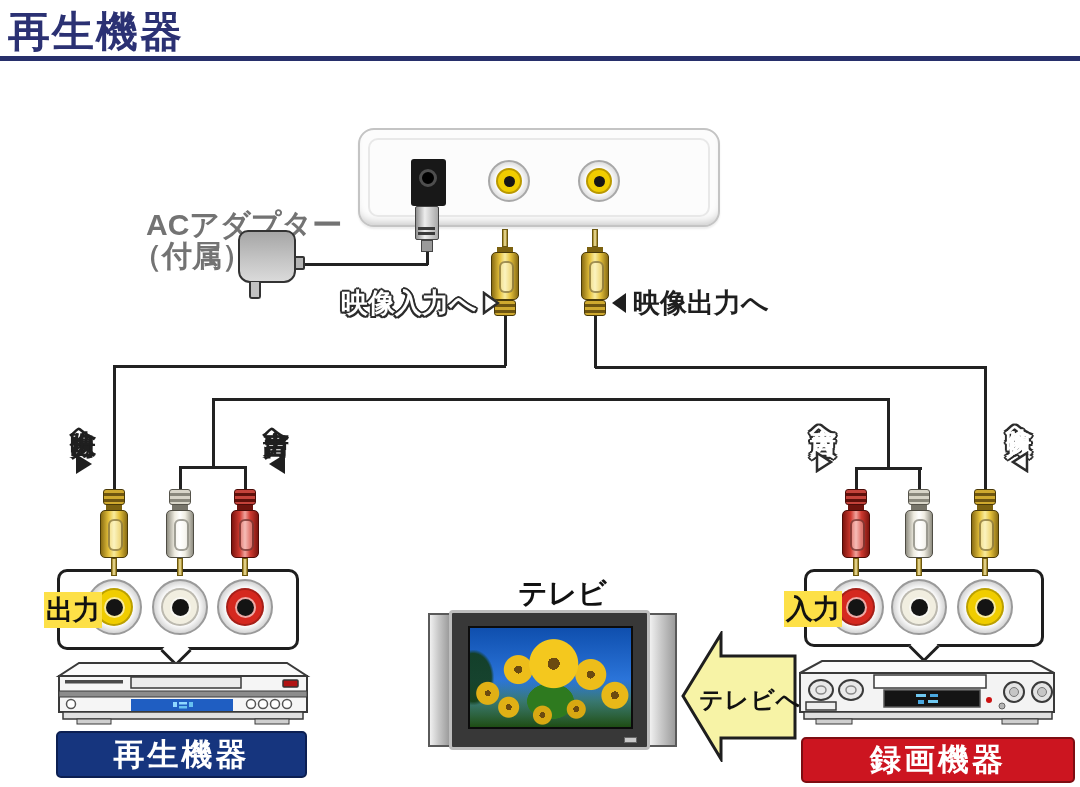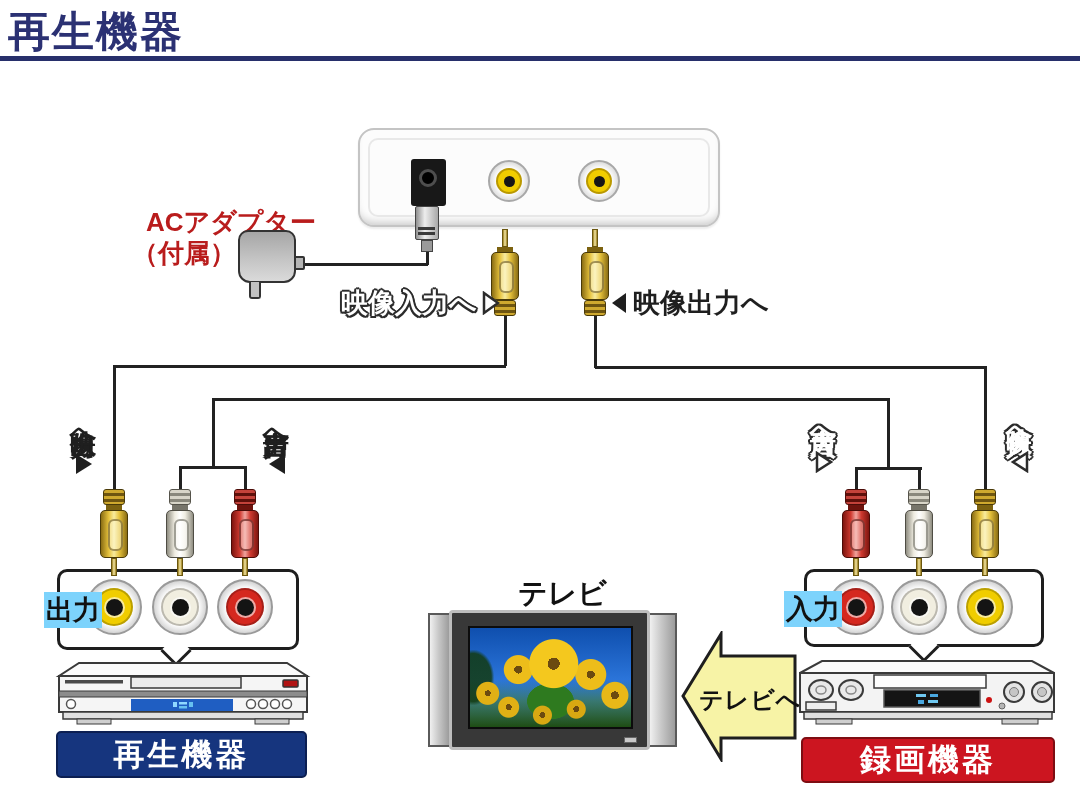--- a/index.html
+++ b/index.html
@@ -72,30 +72,30 @@
   .t-outline { color:#fff; font-weight:bold;
              text-shadow:-2px 0 #2c2c2c,2px 0 #2c2c2c,0 -2px #2c2c2c,0 2px #2c2c2c,-1.5px -1.5px #2c2c2c,1.5px -1.5px #2c2c2c,-1.5px 1.5px #2c2c2c,1.5px 1.5px #2c2c2c; }
   .h-label { display:flex; align-items:center; gap:5px; font-size:27px; }
   .v-label { display:flex; flex-direction:column; align-items:center; gap:8px; width:36px; }
   .v-label span { writing-mode:vertical-rl; font-size:26px; letter-spacing:1px; }
 
   
   .jack-box { background:#fff; border:3px solid #1e1e1e; border-radius:10px; }
   .box-tail { width:22px; height:22px; background:#fff; transform:rotate(45deg);
               border-right:3px solid #1e1e1e; border-bottom:3px solid #1e1e1e; }
-  .port-label { font-size:27px; font-weight:bold; color:#111; background:#7dd3fc; padding:0 2px; }
+  .port-label { font-size:27px; font-weight:bold; color:#111; background:#fde047; padding:0 2px; }
 
   
   .tag { display:flex; align-items:center; justify-content:center; border-radius:5px; }
   .tag span { color:#fff; font-size:31px; font-weight:bold; letter-spacing:3px; }
   .tag-blue { background:#16357e; border:2px solid #0c1f52; }
   .tag-red { background:#cc1520; border:2px solid #7e0d12; }
 
   
-  .ac-label { font-size:26px; font-weight:bold; color:#b91c1c; }
+  .ac-label { font-size:30px; font-weight:bold; color:#737373; }
   .ac-body { background:linear-gradient(180deg,#a6a6a6,#c4c4c4 55%,#dadada); border:2.5px solid #333;
              border-radius:10px 10px 12px 12px; }
   .ac-prong { background:#c2c2c2; border:2px solid #333; border-top:none; border-radius:0 0 3px 3px; }
   .ac-conn { background:#b5b5b5; border:2px solid #333; border-radius:2px; }
   .dc-plug { background:linear-gradient(90deg,#8f8f8f,#ededed 40%,#a8a8a8); border:1.5px solid #444; border-radius:2px; }
   .dc-stripe { background:#3a3a3a; }
   .dc-tip { background:#9a9a9a; border:1.5px solid #444; }
 
   
   .tv-name { font-size:29px; font-weight:bold; color:#111; }
@@ -357,17 +357,17 @@
     <circle cx="218" cy="34" r="10" fill="#e4e4e4" stroke="#3a3a3a" stroke-width="2"></circle>
     <circle cx="218" cy="34" r="4.5" fill="#c6c6c6" stroke="#777" stroke-width="1"></circle>
     <circle cx="246" cy="34" r="10" fill="#e4e4e4" stroke="#3a3a3a" stroke-width="2"></circle>
     <circle cx="246" cy="34" r="4.5" fill="#c6c6c6" stroke="#777" stroke-width="1"></circle>
     <circle cx="206" cy="48" r="3" fill="#b5b5b5" stroke="#666" stroke-width="1"></circle>
     <rect x="10" y="44" width="30" height="8" fill="#eee" stroke="#3a3a3a" stroke-width="1.5"></rect>
     <rect x="8" y="54" width="248" height="7" fill="#e0e0e0" stroke="#3a3a3a" stroke-width="1.5"></rect>
     <rect x="20" y="61" width="36" height="5" fill="#cfcfcf" stroke="#3a3a3a" stroke-width="1"></rect>
     <rect x="206" y="61" width="36" height="5" fill="#cfcfcf" stroke="#3a3a3a" stroke-width="1"></rect>
   </svg>
-  <div class="abs tag tag-red" style="left:801px; top:737px; width:254px; height:46px;">
+  <div class="abs tag tag-red" style="left:801px; top:737px; width:274px; height:46px;">
     <span>録画機器</span>
   </div>
 
 </div>
 
 </body></html>

